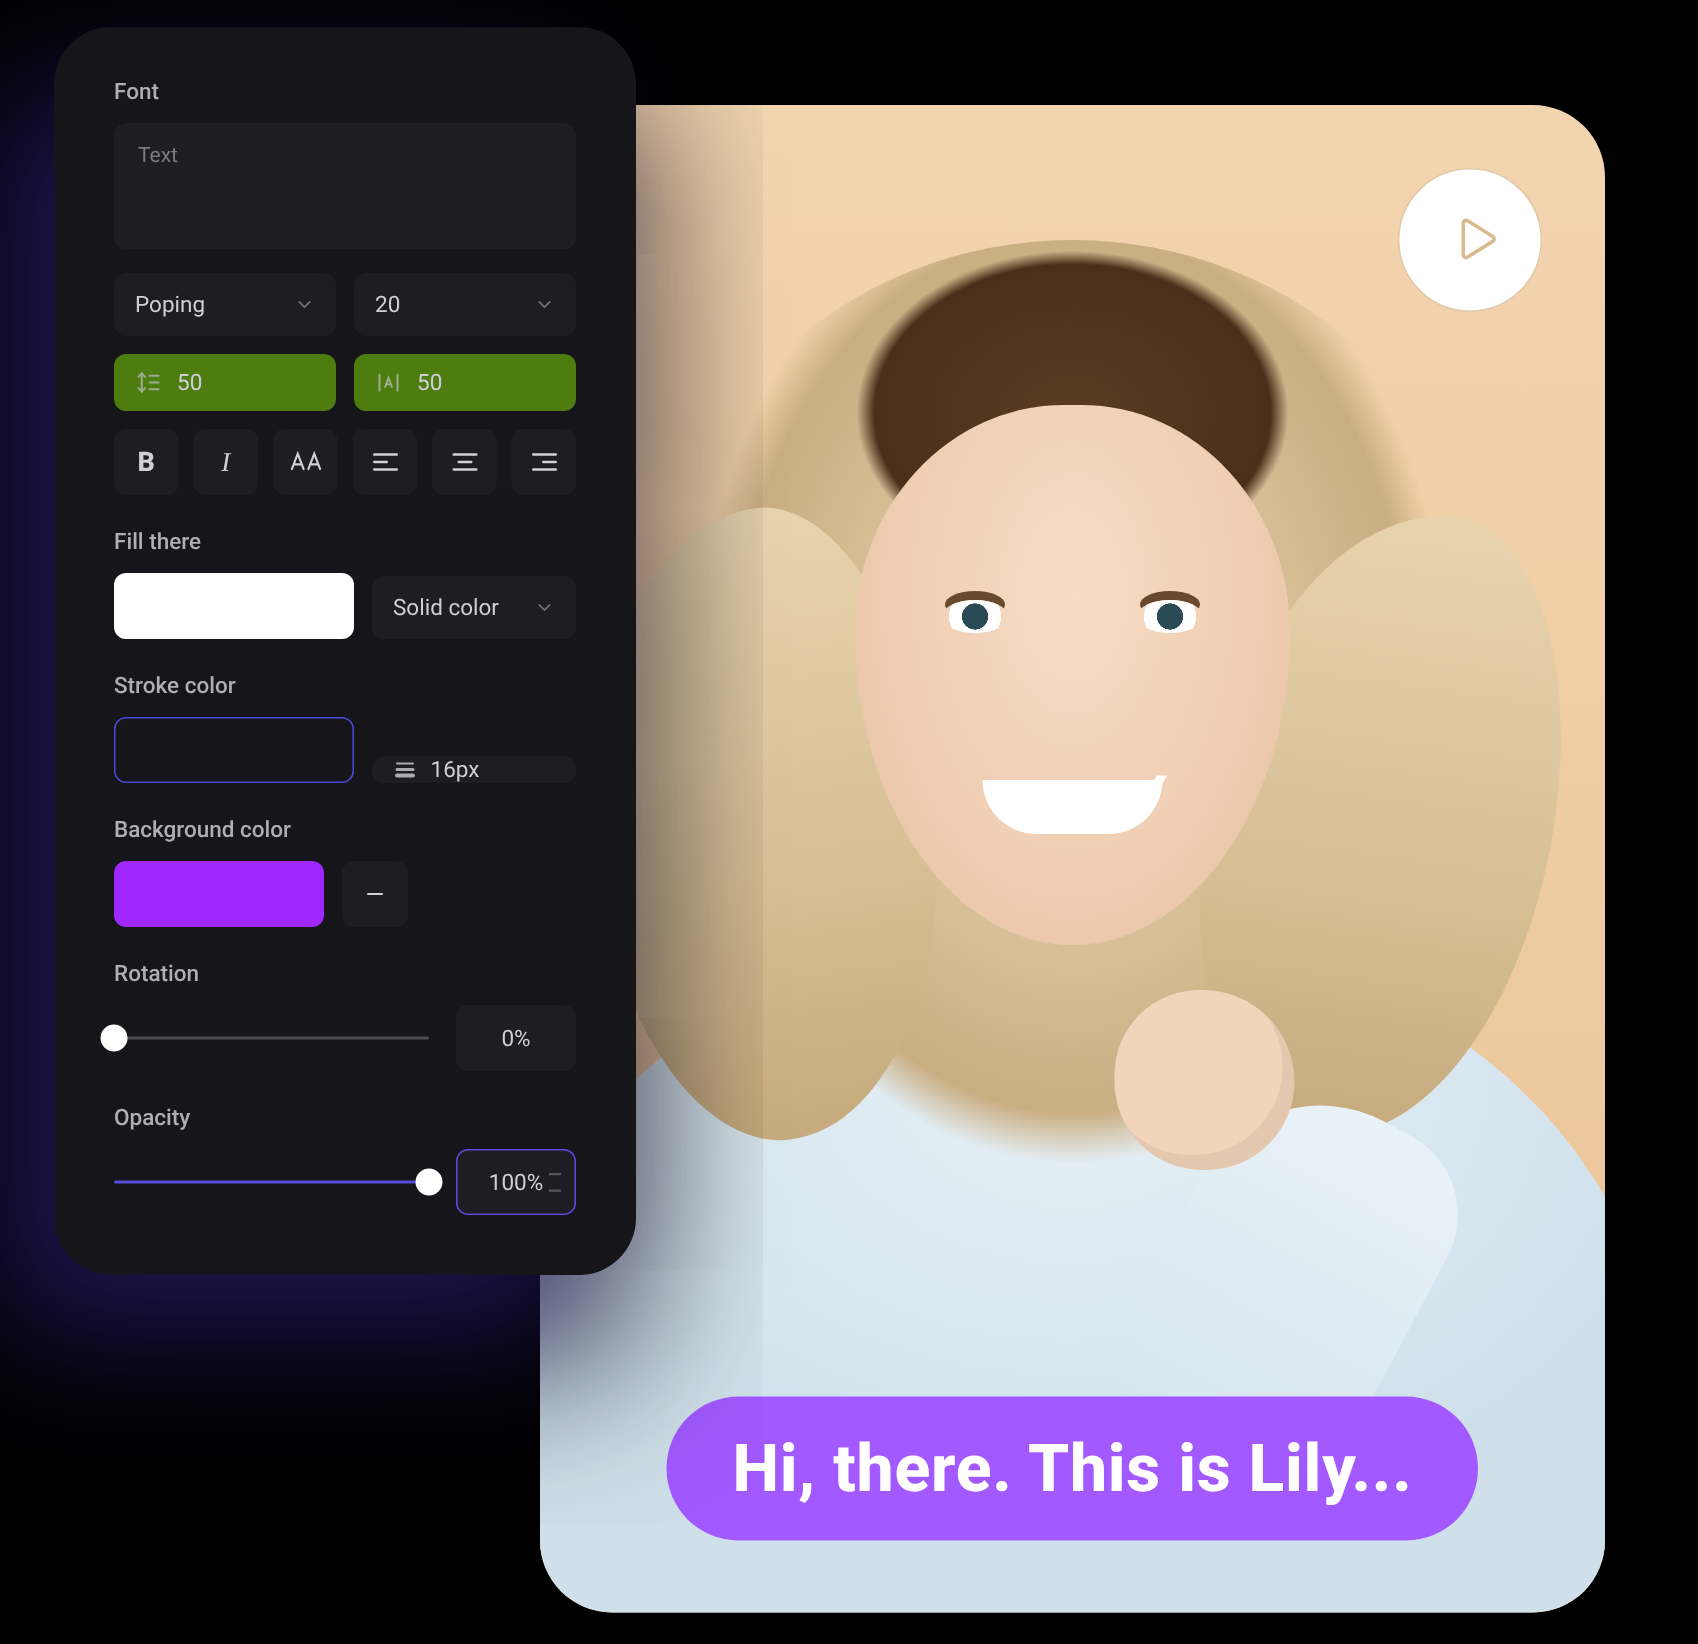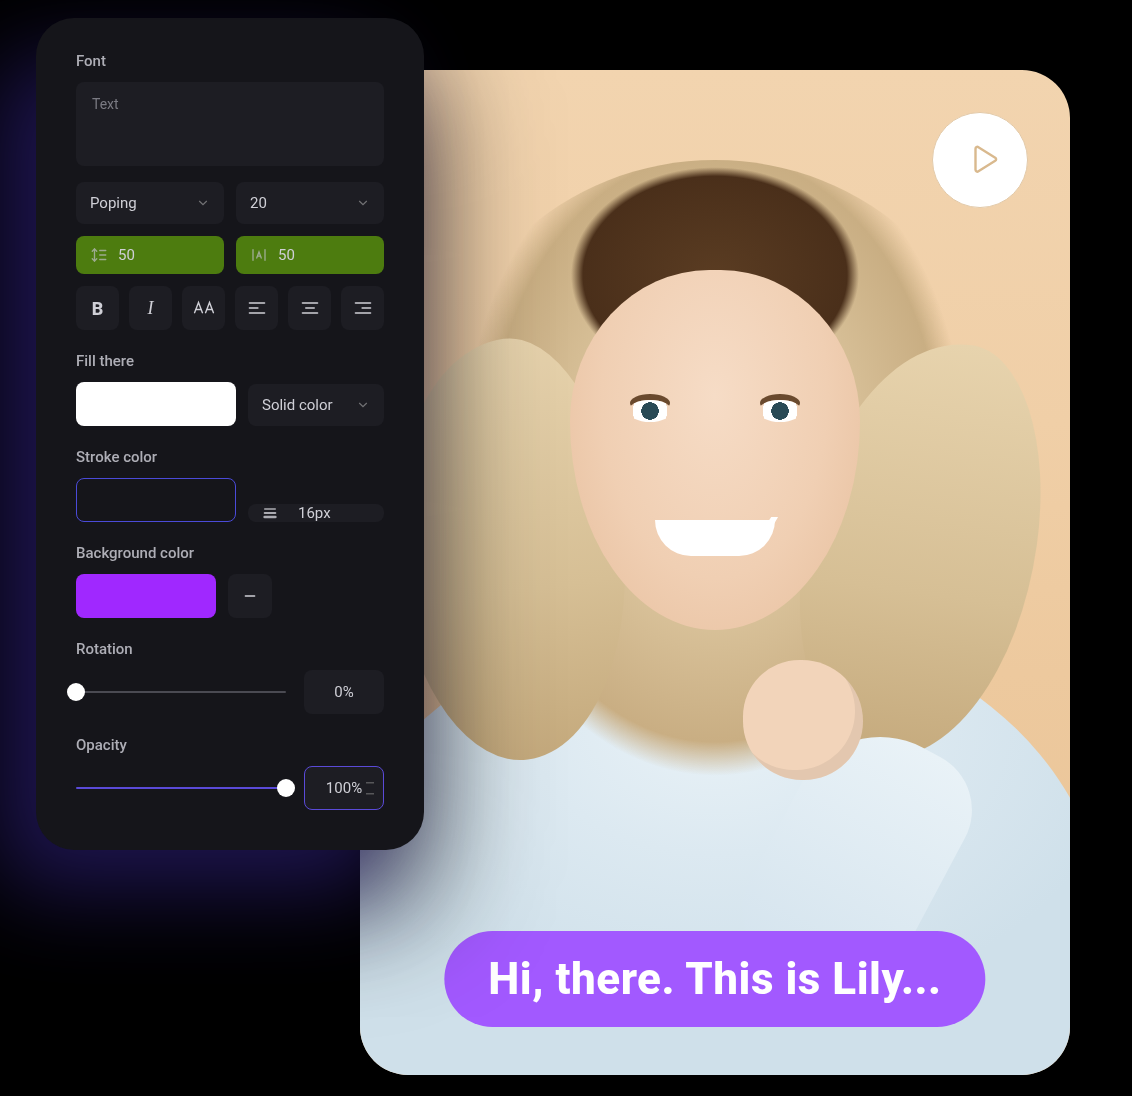--- a/index.html
+++ b/index.html
@@ -254,21 +254,21 @@
   .mini-btn {
     width:44px; height:44px;
     background:#1d1d23;
     border-radius:8px;
     display:flex; align-items:center; justify-content:center;
     cursor:pointer;
     color:#cfcfd6;
   }
   .stroke-width {
     flex:1;
-    display:flex; align-items:center; gap:20px;
+    display:flex; align-items:center; gap:9px;
     background:#1d1d23;
     border-radius:8px;
     padding:0 14px;
     color:#cfcfd6;
   }
   .stroke-width .icon{ opacity:0.8; display:flex; }
 
   
   .slider-row { display:flex; align-items:center; gap:18px; }
   .slider {

